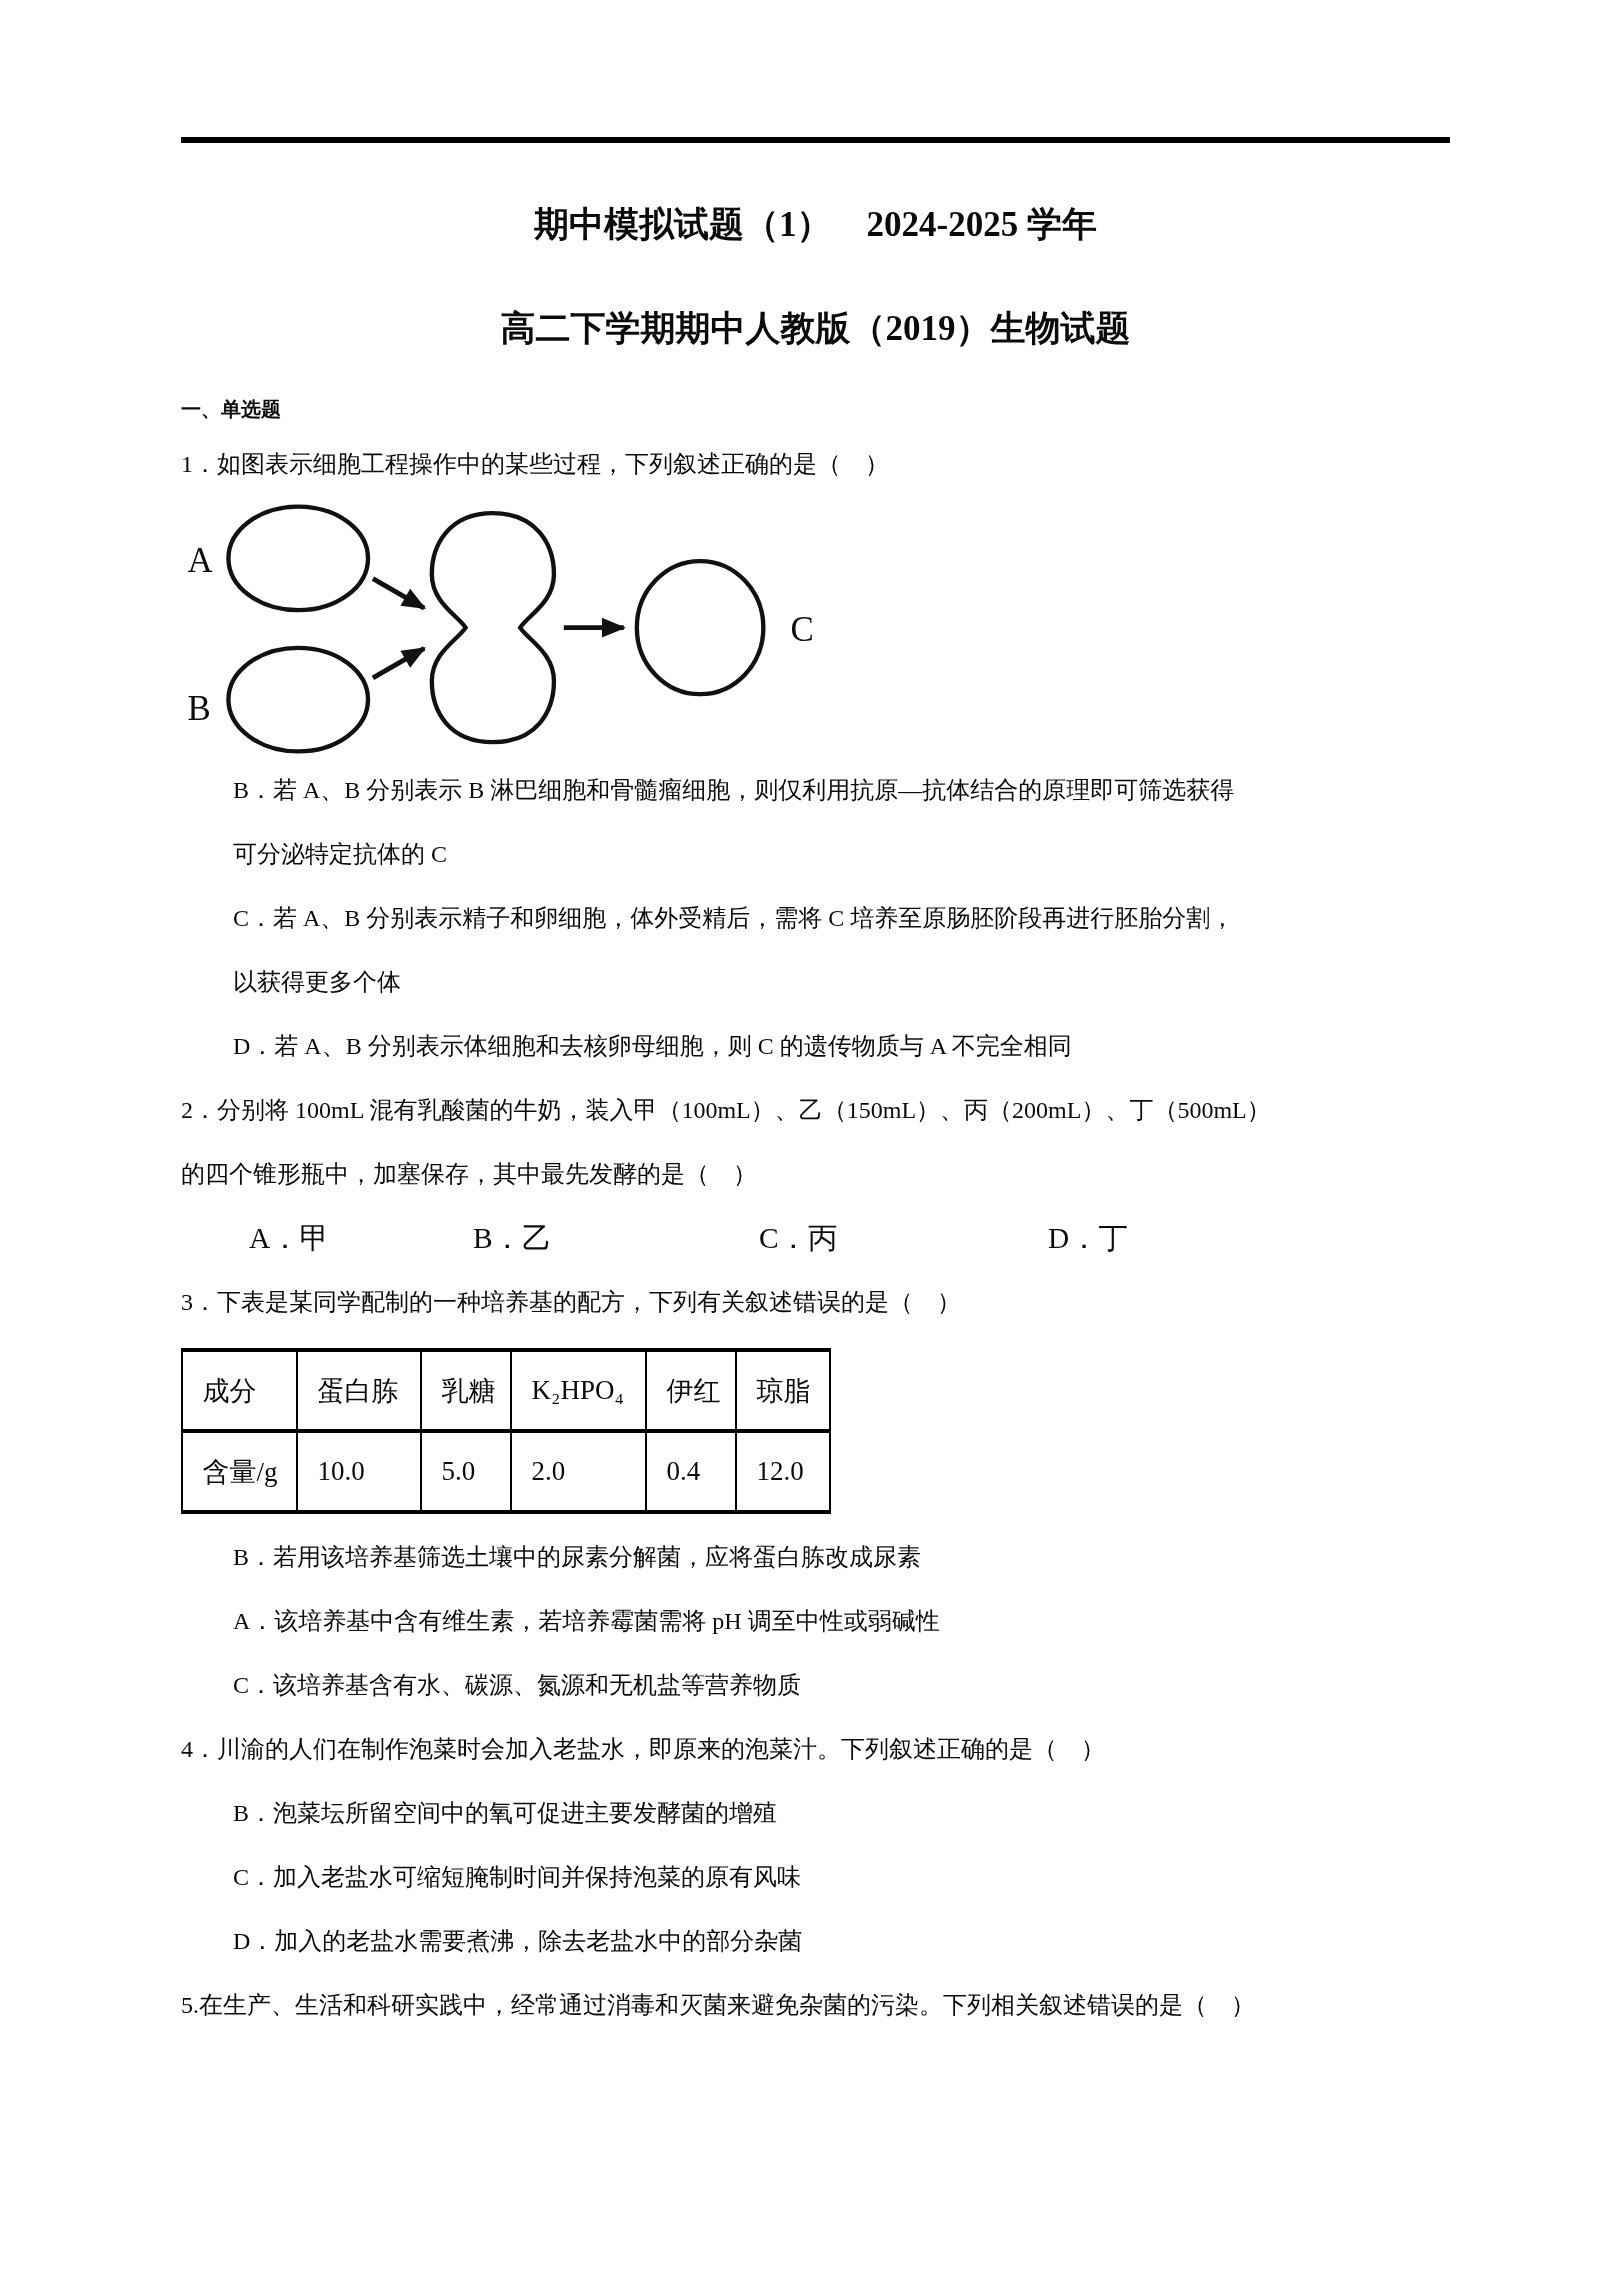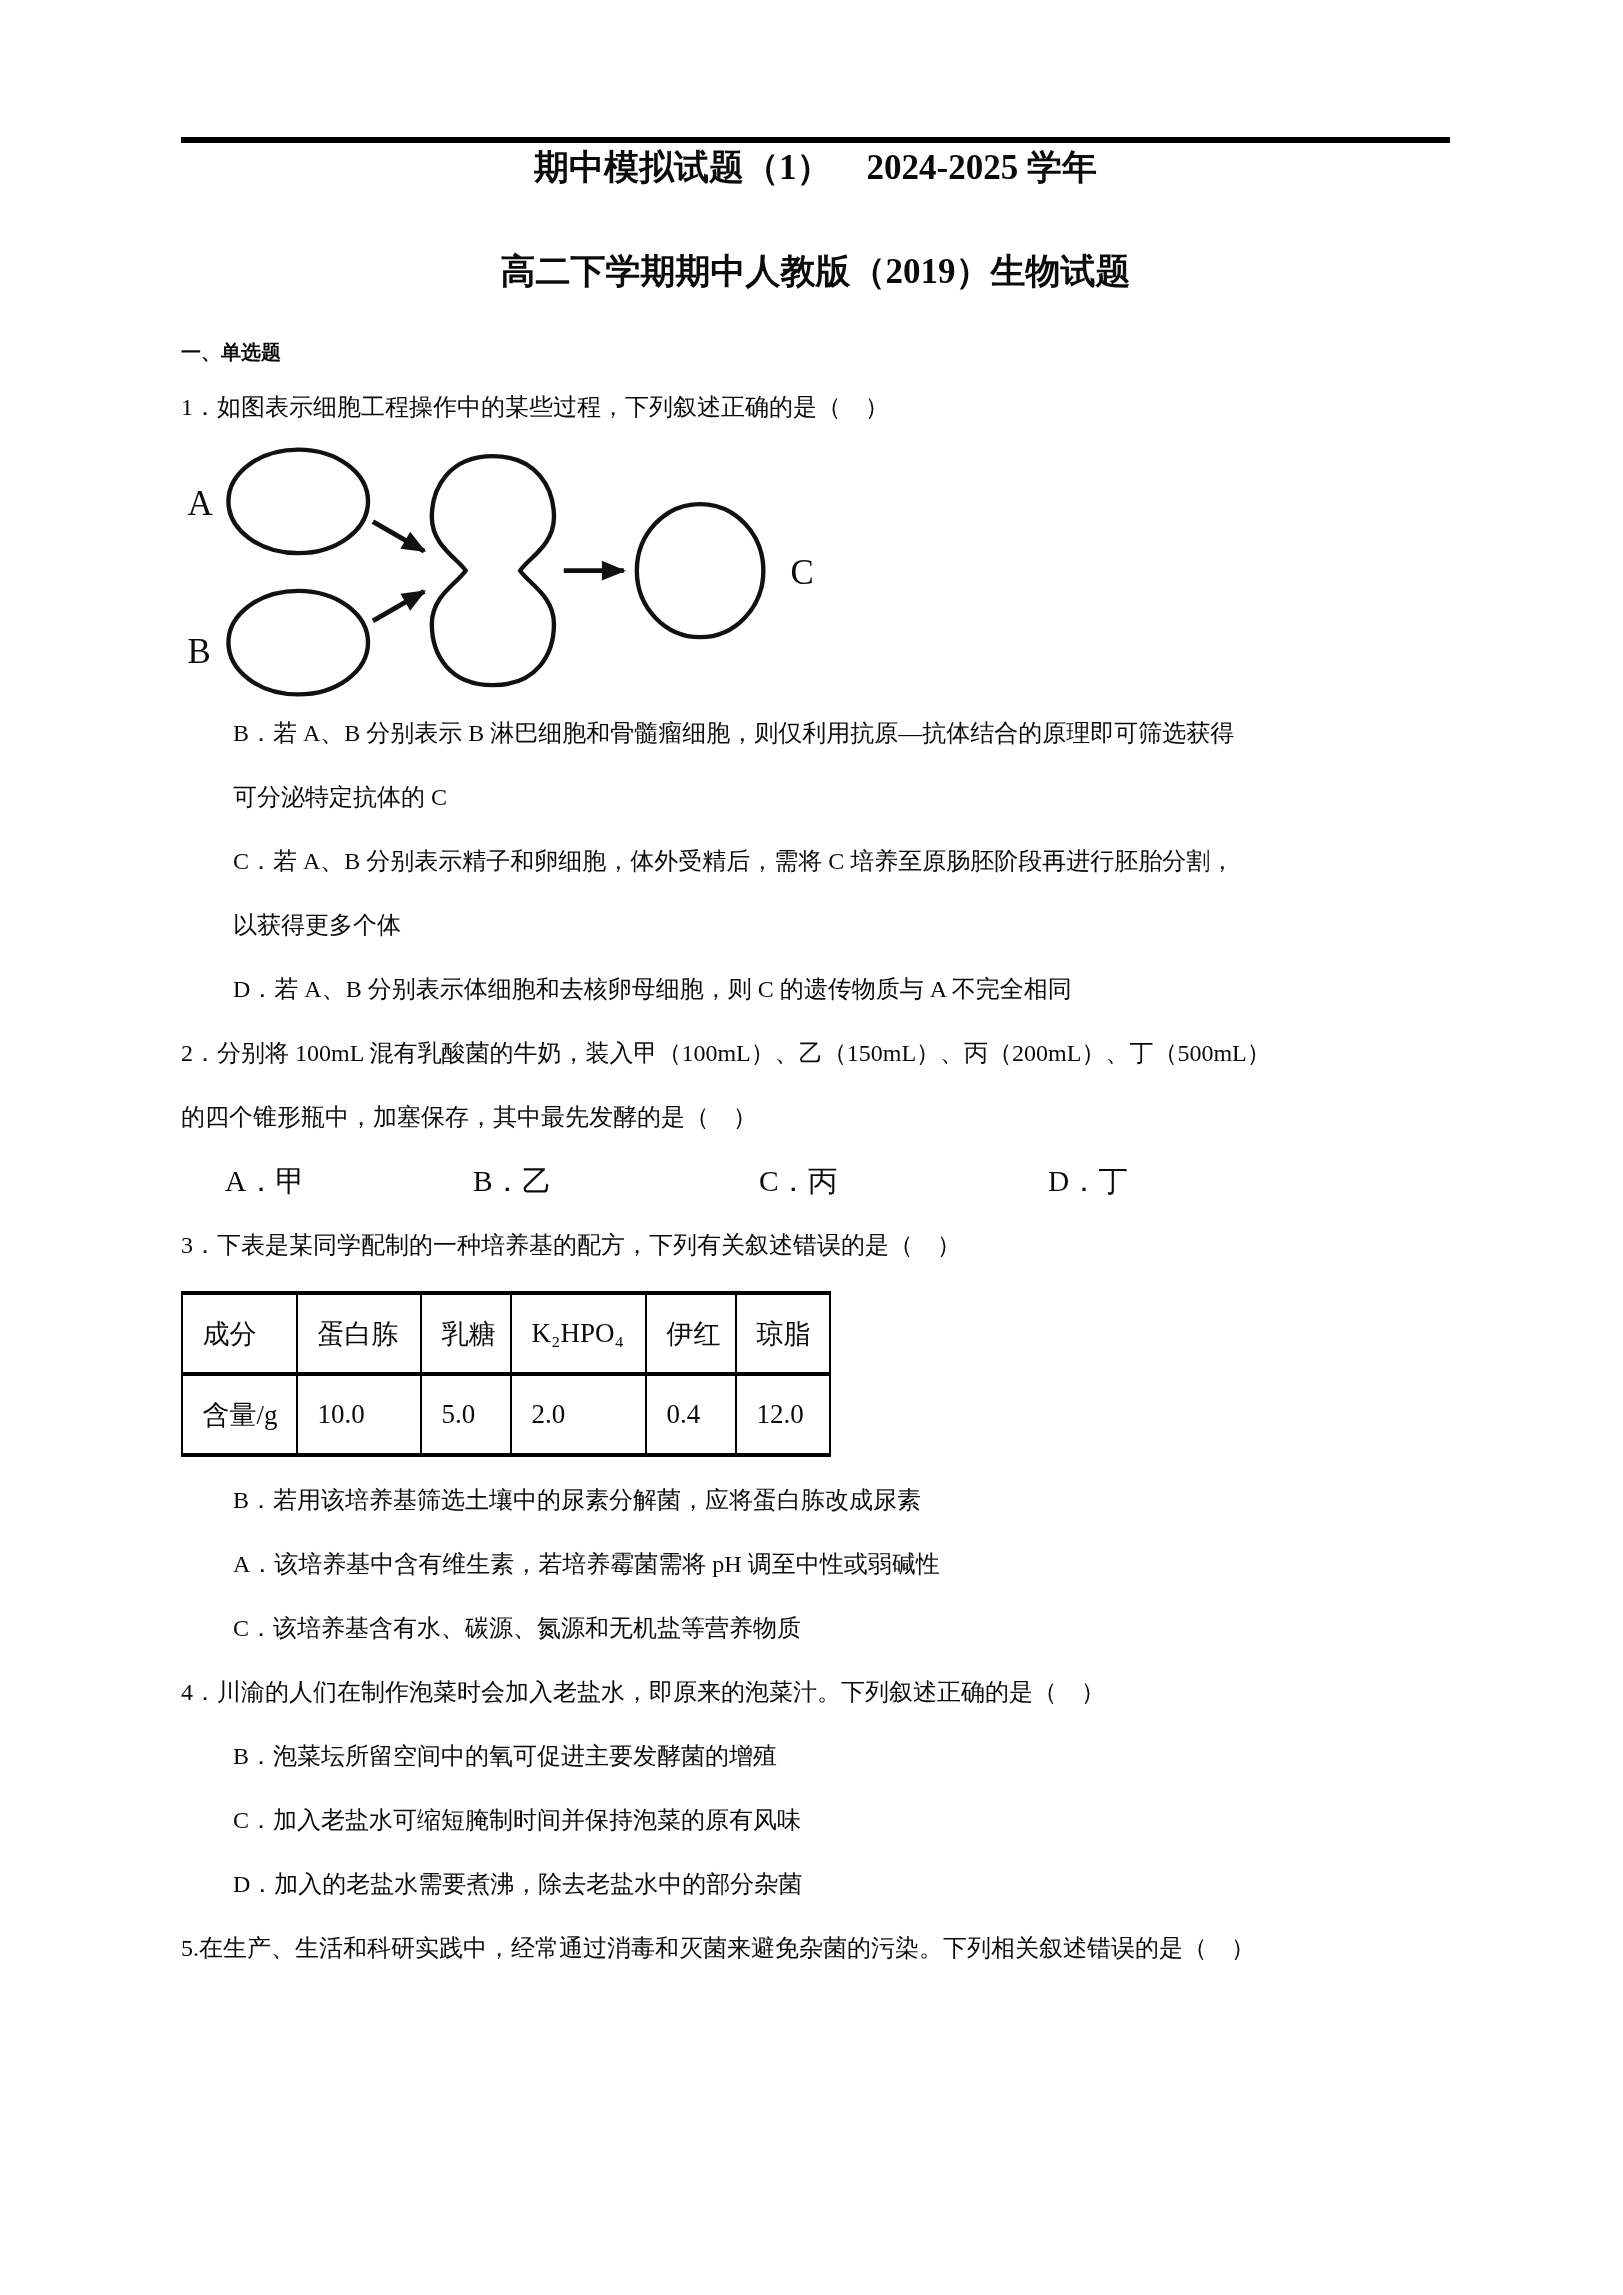--- a/index.html
+++ b/index.html
@@ -4,32 +4,32 @@
 <style>
   html,body{margin:0;padding:0;}
   body{
     width:1623px;height:2295px;background:#ffffff;color:#0b0b0b;
     font-family:"Liberation Serif","DejaVu Serif",serif;
     overflow:hidden;
   }
   .page{padding:0 173px 0 181px;}
   .toprule{margin-top:137px;height:5.5px;background:#000;}
   .title{font-weight:bold;font-size:35px;text-align:center;line-height:50px;white-space:nowrap;}
-  .t1{}
+  .t1{margin-top:57px;}
   .t2{margin-top:54px;}
   .section{margin-top:32px;font-size:20px;line-height:46px;font-weight:bold;white-space:nowrap;}
   .line{font-size:24px;line-height:64px;white-space:nowrap;}
   .opt{padding-left:52px;}
   .diagram{display:block;margin:6.5px 0 2.2px 0;}
   .dlabel{font-size:64px;fill:#0b0b0b;font-family:"Liberation Serif","DejaVu Serif",serif;}
   .cellshape{fill:none;stroke:#111;stroke-width:8;}
   .arrowline{stroke:#111;stroke-width:9;}
   .choice-row{position:relative;height:64px;font-size:29.4px;}
   .choice-row span{position:absolute;top:0;line-height:64px;white-space:nowrap;}
-  .c0{left:44px;}.c1{left:292px;}.c2{left:578px;}.c3{left:867px;}
+  .c0{left:68px;}.c1{left:292px;}.c2{left:578px;}.c3{left:867px;}
   table.cfg{border-collapse:collapse;table-layout:fixed;margin:14px 0 11px 0;}
   table.cfg td{
     border:2.7px solid #000;border-top-width:4.9px;border-bottom-width:4.9px;
     height:77px;font-size:27px;padding:0 4.4px 0 19.6px;vertical-align:middle;
     overflow:hidden;white-space:nowrap;
   }
 </style>
 </head>
 <body>
 

